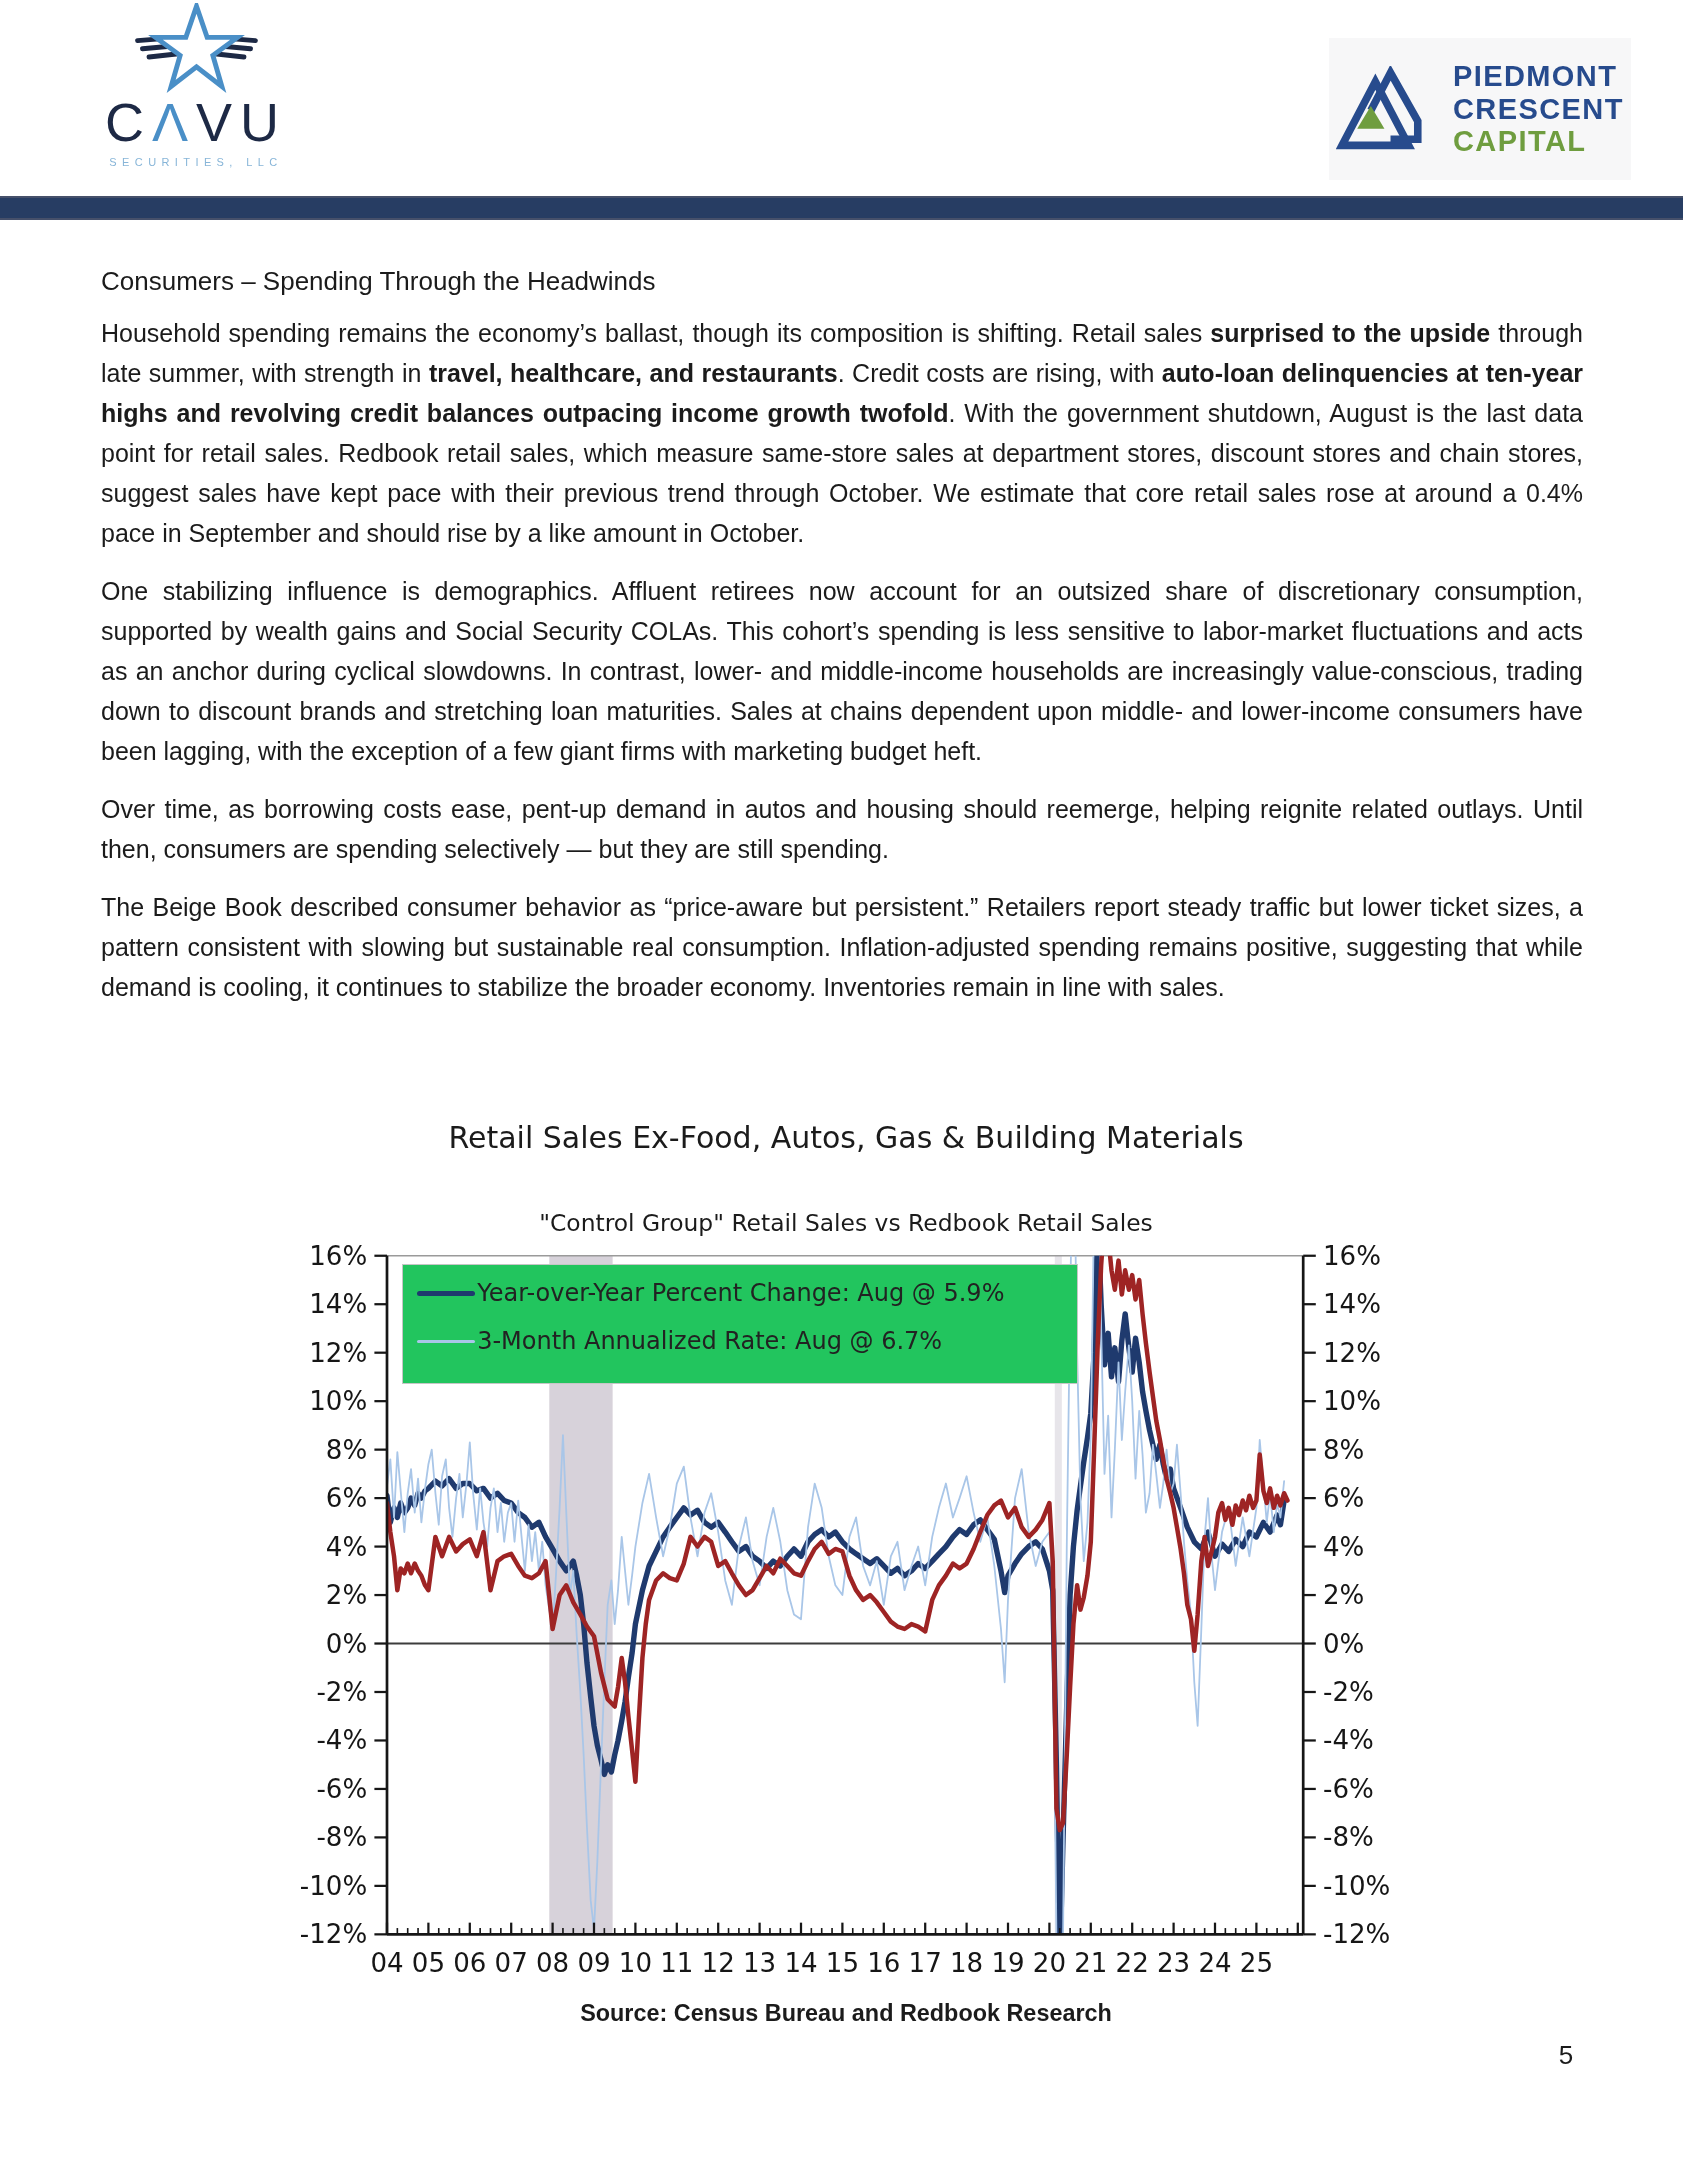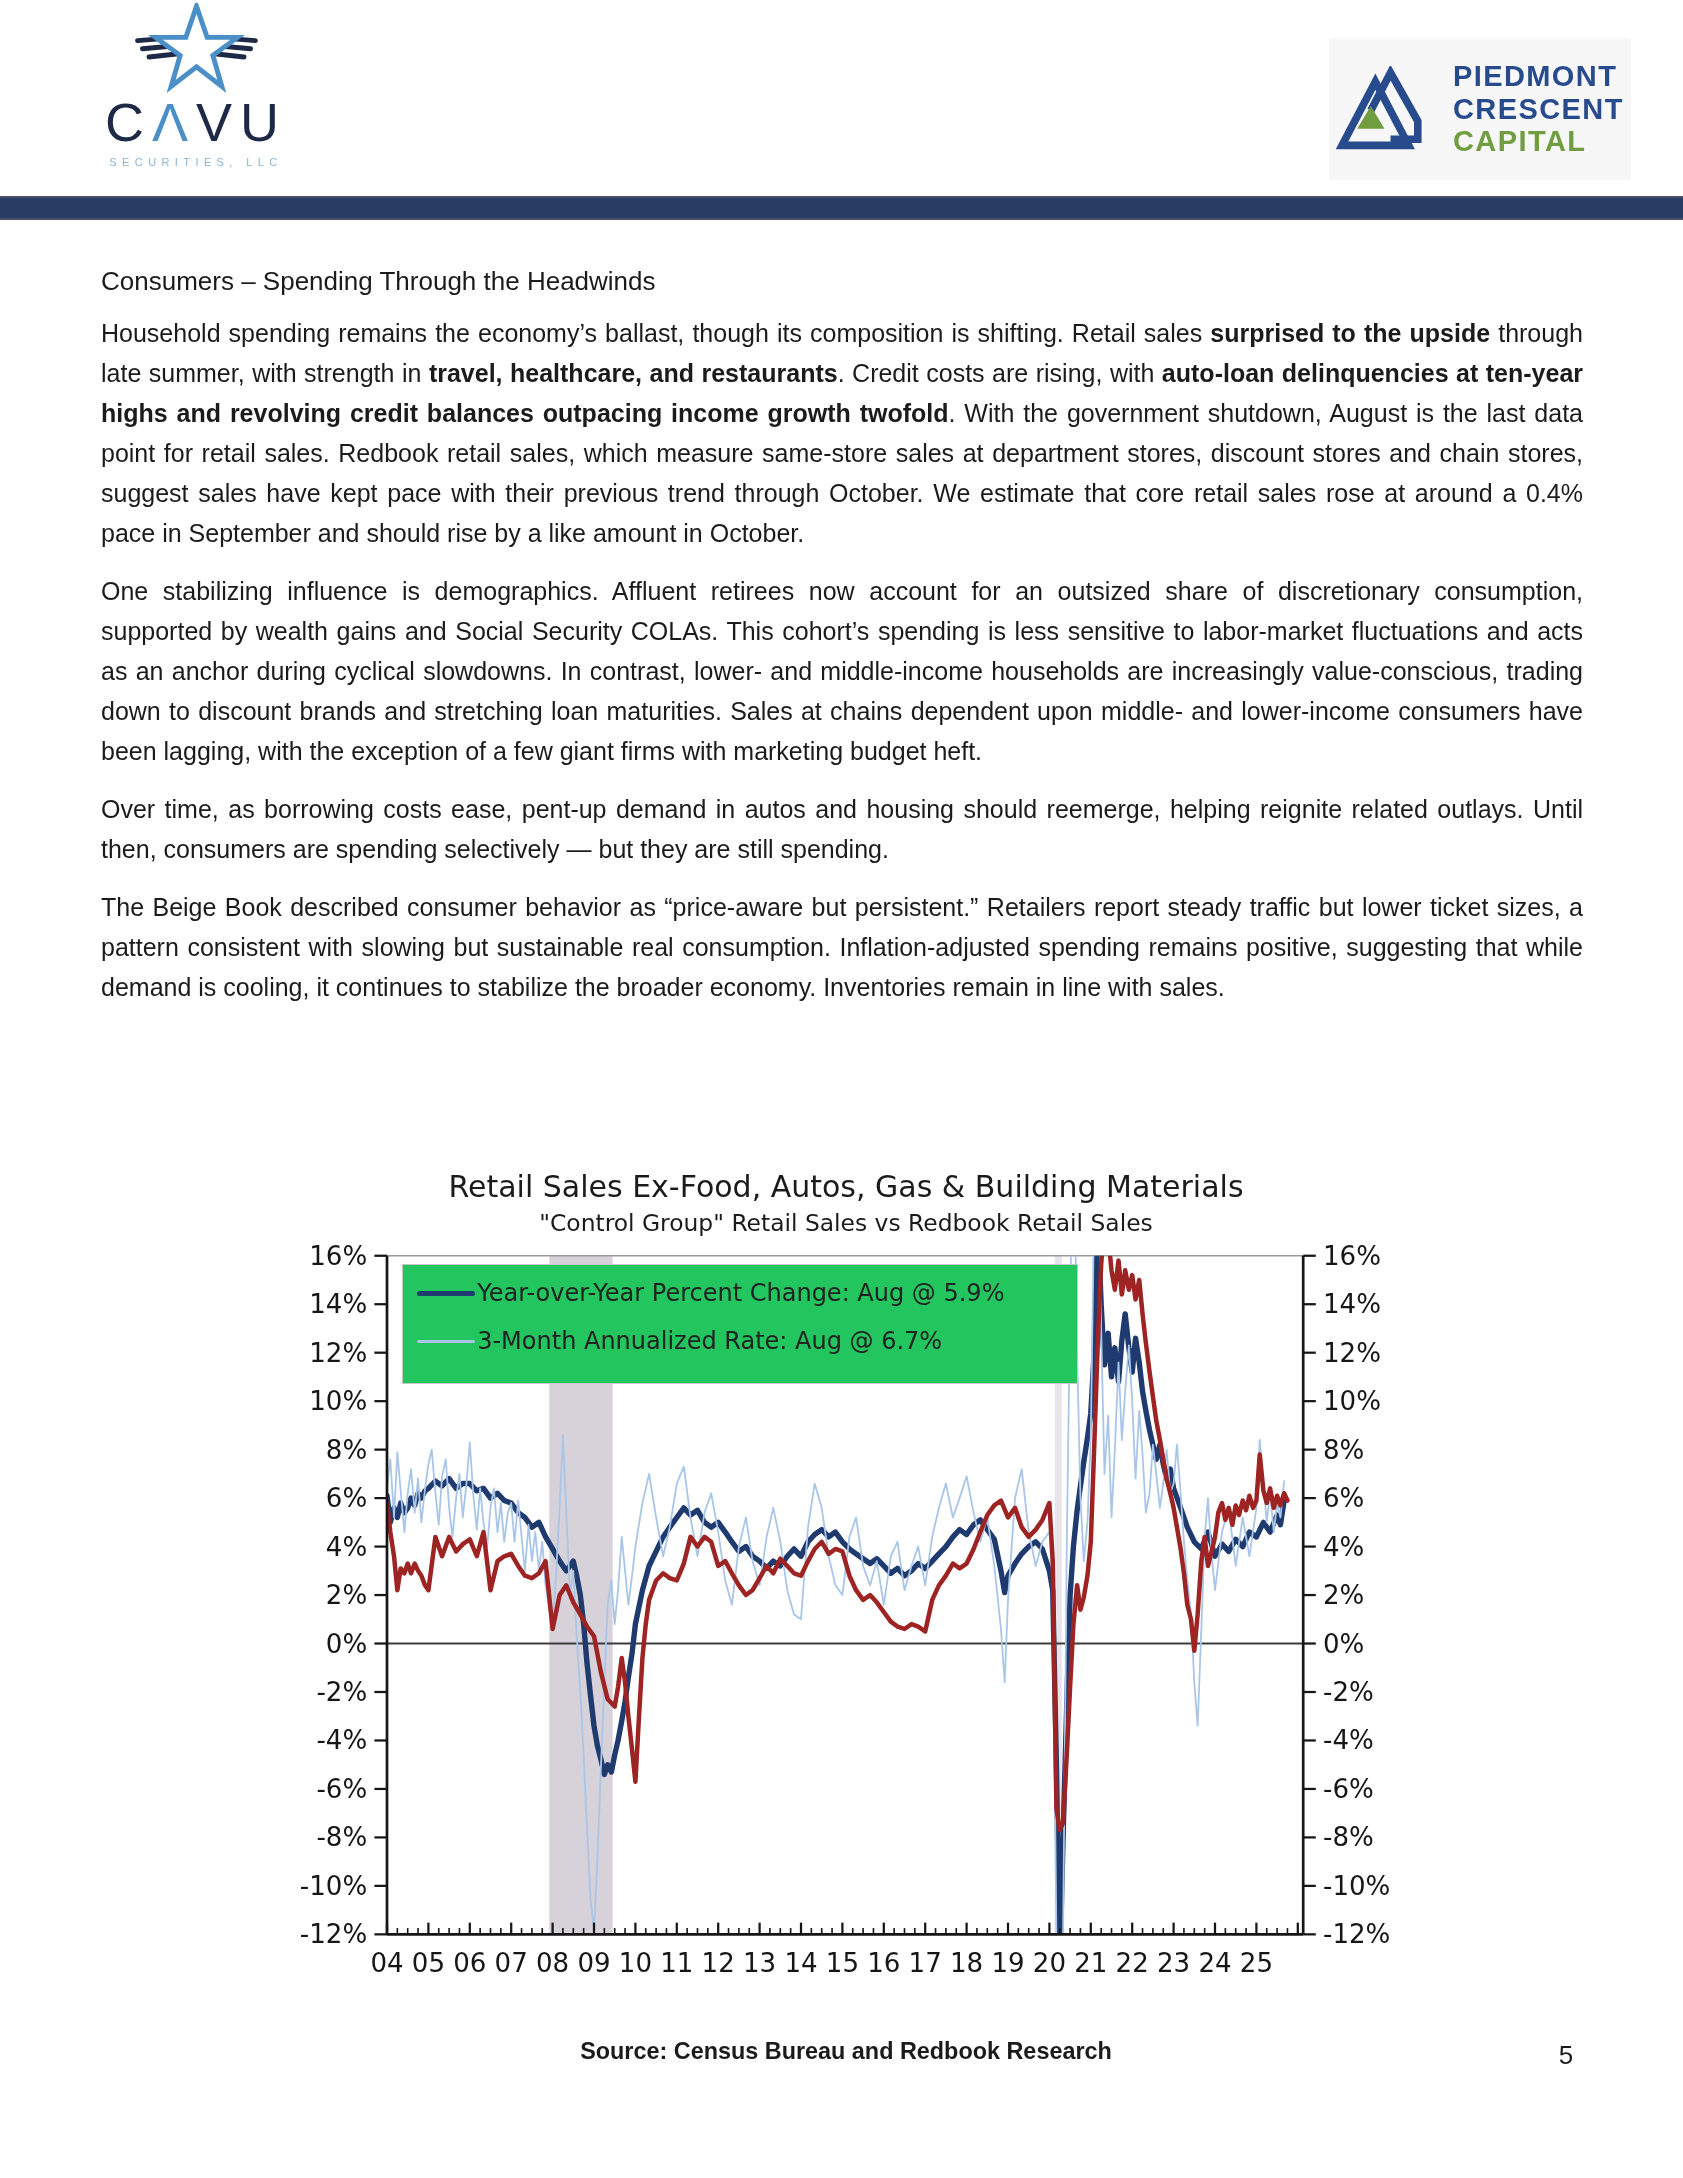--- a/index.html
+++ b/index.html
@@ -22,35 +22,35 @@
           border-top:2.7px solid #46506a;border-bottom:2.7px solid #46506a;}
 
   
   .content{position:absolute;left:101px;top:261px;width:1482px;
            font-size:25px;line-height:1.6;text-align:justify;}
   .heading{font-size:26px;font-weight:400;margin:0 0 10px 0;text-align:left;}
   .content p{margin:8px 0 18px 0;}
   .content b{font-weight:700;}
 
   
-  .chart-title{position:absolute;left:252px;top:1169px;width:1188px;text-align:center;
+  .chart-title{position:absolute;left:252px;top:1120px;width:1188px;text-align:center;
                font-family:"DejaVu Sans",sans-serif;font-size:30px;color:#1b1b1b;}
   .chart-subtitle{position:absolute;left:252px;top:1209px;width:1188px;text-align:center;
                   font-family:"DejaVu Sans",sans-serif;font-size:23.4px;color:#1b1b1b;}
   .chart-svg{position:absolute;left:252px;top:1161px;}
   .chart-svg text{font-family:"DejaVu Sans",sans-serif;}
 
   .legend{position:absolute;left:402px;top:1264px;width:644px;background:#22c55e;
           border:1.8px solid #c6c6c6;padding:14.4px 16px 7.2px 14.4px;z-index:5;}
   .legend-row{display:flex;align-items:center;margin-bottom:20px;}
   .legend-swatch{width:58px;border-radius:2.7px;flex:0 0 58px;margin-right:1.8px;}
   .legend-label{font-family:"DejaVu Sans",sans-serif;font-size:24px;color:#222222;white-space:nowrap;}
 
   .chart-source{position:absolute;left:252px;top:2000px;width:1188px;text-align:center;
-                font-size:23.4px;font-weight:700;color:#1b1b1b;margin-top:38px;}
+                font-size:23.4px;font-weight:700;color:#1b1b1b;}
   .page-number{position:absolute;left:1530px;top:2040px;width:72px;text-align:center;
                font-size:26px;color:#1b1b1b;}
 </style>
 </head>
 <body>
 
 <div class="page">
 
   <div class="cavu">
     <svg width="135" height="90" viewBox="0 0 160 110">

